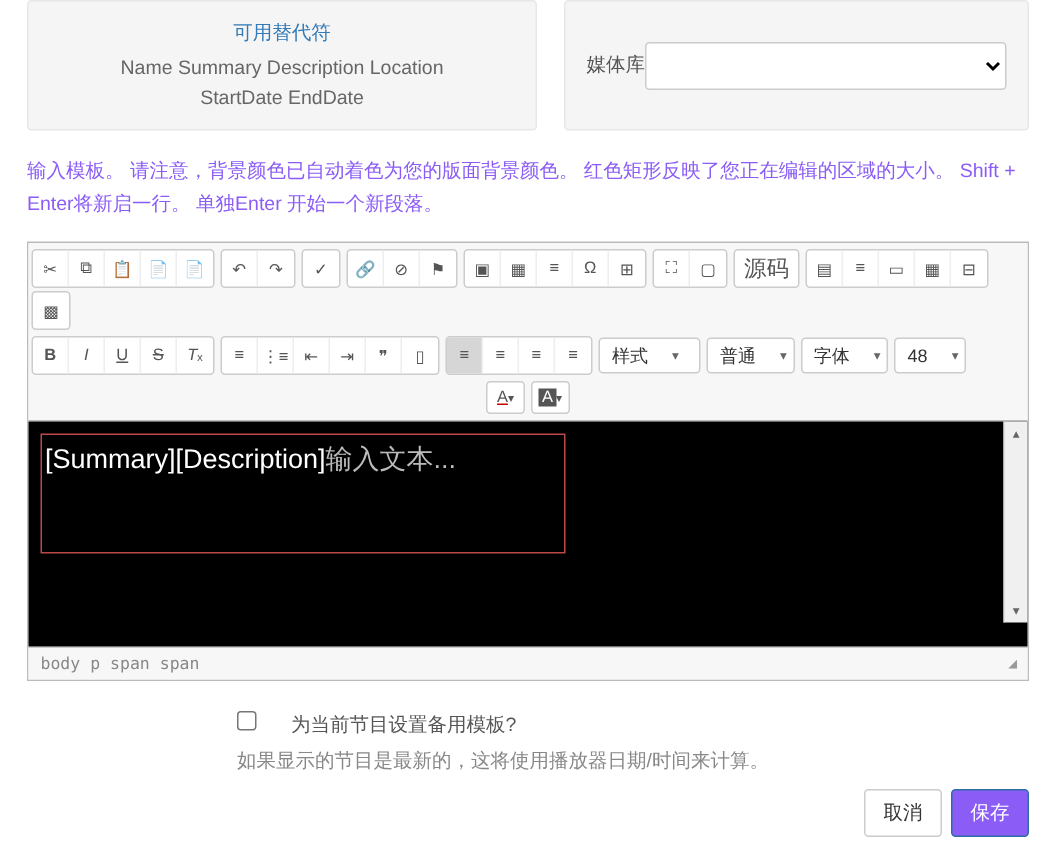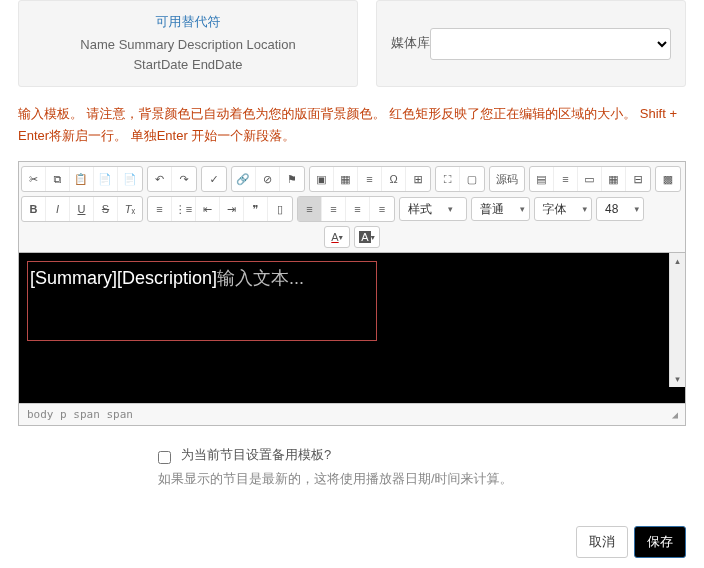--- a/index.html
+++ b/index.html
@@ -6,53 +6,53 @@
 body { font-family: "Helvetica Neue", Arial, sans-serif; font-size: 13px; color: #555; background: #fff; width: 704px; }
 .container { padding: 0 18px; }
 .row-top { display: flex; gap: 18px; margin-bottom: 16px; align-items: stretch; }
 .panel { background: #f5f5f5; border: 1px solid #e7e7e7; padding: 12px 14px; border-radius: 3px; }
 .panel-left { flex: 1; text-align: center; }
 .panel-left .ttl { color: #337ab7; font-size: 13px; margin-bottom: 4px; }
 .panel-left .sub { color: #666; line-height: 1.5; font-size: 13px; }
 .panel-right { width: 310px; display: flex; align-items: center; }
 .panel-right label { color: #555; font-size: 13px; text-align: right; line-height: 1.3; }
 .panel-right select { flex: 1; height: 32px; border: 1px solid #ccc; border-radius: 3px; background: #fff; padding: 4px 6px; }
-.helptext { color: #c2410c; font-size: 13px; line-height: 1.7; margin: 10px 0 14px; }
+.helptext { color: #8b5cf6; font-size: 13px; line-height: 1.7; margin: 10px 0 14px; }
 .editor-frame { border: 1px solid #bbb; }
 .toolbar { background: #f7f7f7; border-bottom: 1px solid #bbb; padding: 2px 2px; }
 .tb-row { display: flex; flex-wrap: wrap; gap: 2px; padding: 2px 0; align-items: center; }
 .tb-group { display: flex; border: 1px solid #ccc; border-radius: 3px; background: #fff; margin-right: 2px; }
 .tb-btn { width: 24px; height: 24px; display: flex; align-items: center; justify-content: center; border-right: 1px solid #eee; cursor: pointer; color: #555; font-size: 11px; }
 .tb-btn:last-child { border-right: none; }
-.tb-btn.wide { width: auto; padding: 0 6px; font-size: 11px; }
+.tb-btn.wide { width: auto; padding: 0 6px; font-size: 15px; }
 .tb-btn.active { background: #d6d6d6; }
 .tb-sel { display: flex; align-items: center; border: 1px solid #ccc; border-radius: 3px; background: #fff; height: 24px; padding: 0 4px 0 8px; gap: 16px; margin-right: 2px; cursor: pointer; }
 .tb-sel span.val { font-size: 12px; color: #333; }
 .tb-sel .caret { font-size: 9px; color: #666; }
 .tb-sel.lg { min-width: 68px; }
 .tb-sel.md { min-width: 58px; }
 .tb-sel.sm { min-width: 48px; text-align: right; }
 .color-btn { width:26px;height:22px;border:1px solid #ccc;border-radius:3px;background:#fff;display:flex;align-items:center;justify-content:center;font-size:11px;position:relative;cursor:pointer;}
 .edit-area-wrap { position: relative; }
 .edit-area { background: #000; height: 150px; position: relative; overflow: hidden; }
 .redbox { position: absolute; top: 8px; left: 8px; width: 350px; height: 80px; border: 1px solid #b94a48; padding: 4px 2px; }
 .redbox .txt { color: #fff; font-size: 18px; }
 .redbox .ph { color: #bbb; }
 .scroll-v { position: absolute; right: 0; top: 0; bottom: 16px; width: 16px; background: #f0f0f0; border-left: 1px solid #ddd; }
 .scroll-v .arrow { height:16px;text-align:center;font-size:9px;color:#666;line-height:16px;cursor:pointer;}
 .scroll-v .arrow.bot { position:absolute;bottom:0;left:0;right:0;}
 .statusbar { background: #f7f7f7; border-top: 1px solid #ccc; padding: 4px 8px; display:flex; align-items:center; justify-content:space-between; font-size: 11px; color: #888; font-family: monospace; }
 .statusbar .resize { font-size: 10px; color: #999; cursor: nwse-resize; letter-spacing:-1px; }
 .footer-opt { margin: 20px 0 30px 140px; }
-.footer-opt .chk-line { display:flex; align-items:flex-end; gap:10px; color:#555; font-size:13px; margin-bottom:6px;}
+.footer-opt .chk-line { display:flex; align-items:flex-start; gap:23px; color:#555; font-size:13px; margin-bottom:6px;}
 .footer-opt .chk-line input { margin:0; }
 .footer-opt .desc { color:#888; font-size:13px; }
 .actions { position: fixed; bottom: 10px; right: 18px; display:flex; gap:6px; }
 .btn { padding: 6px 12px; border-radius: 3px; font-size: 13px; cursor: pointer; border:1px solid #ccc; background:#fff; color:#333;}
-.btn.primary { background:#000000; border-color:#2e6da4; color:#fff; }
+.btn.primary { background:#8b5cf6; border-color:#2e6da4; color:#fff; }
 .iconchar { font-family: Arial, sans-serif; }
 .bold { font-weight:bold; }
 .ital { font-style:italic; }
 .under { text-decoration: underline; }
 .strike { text-decoration: line-through; }
 </style>
 </head>
 <body>
 
 <div class="container">

